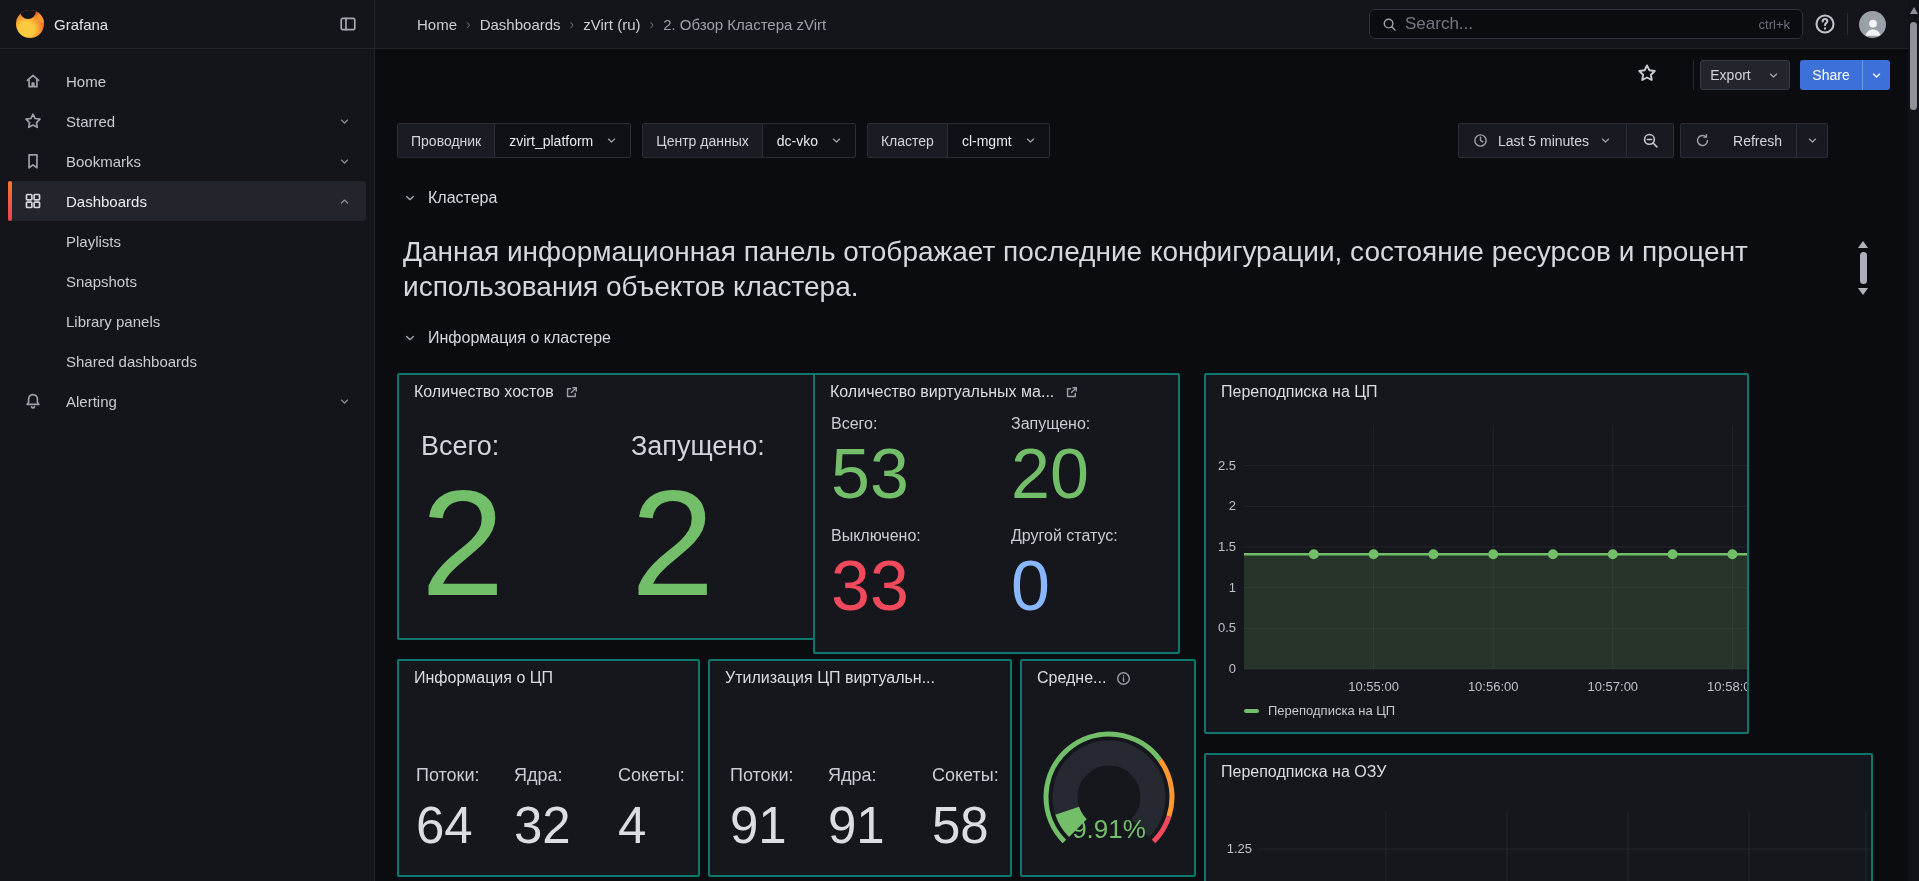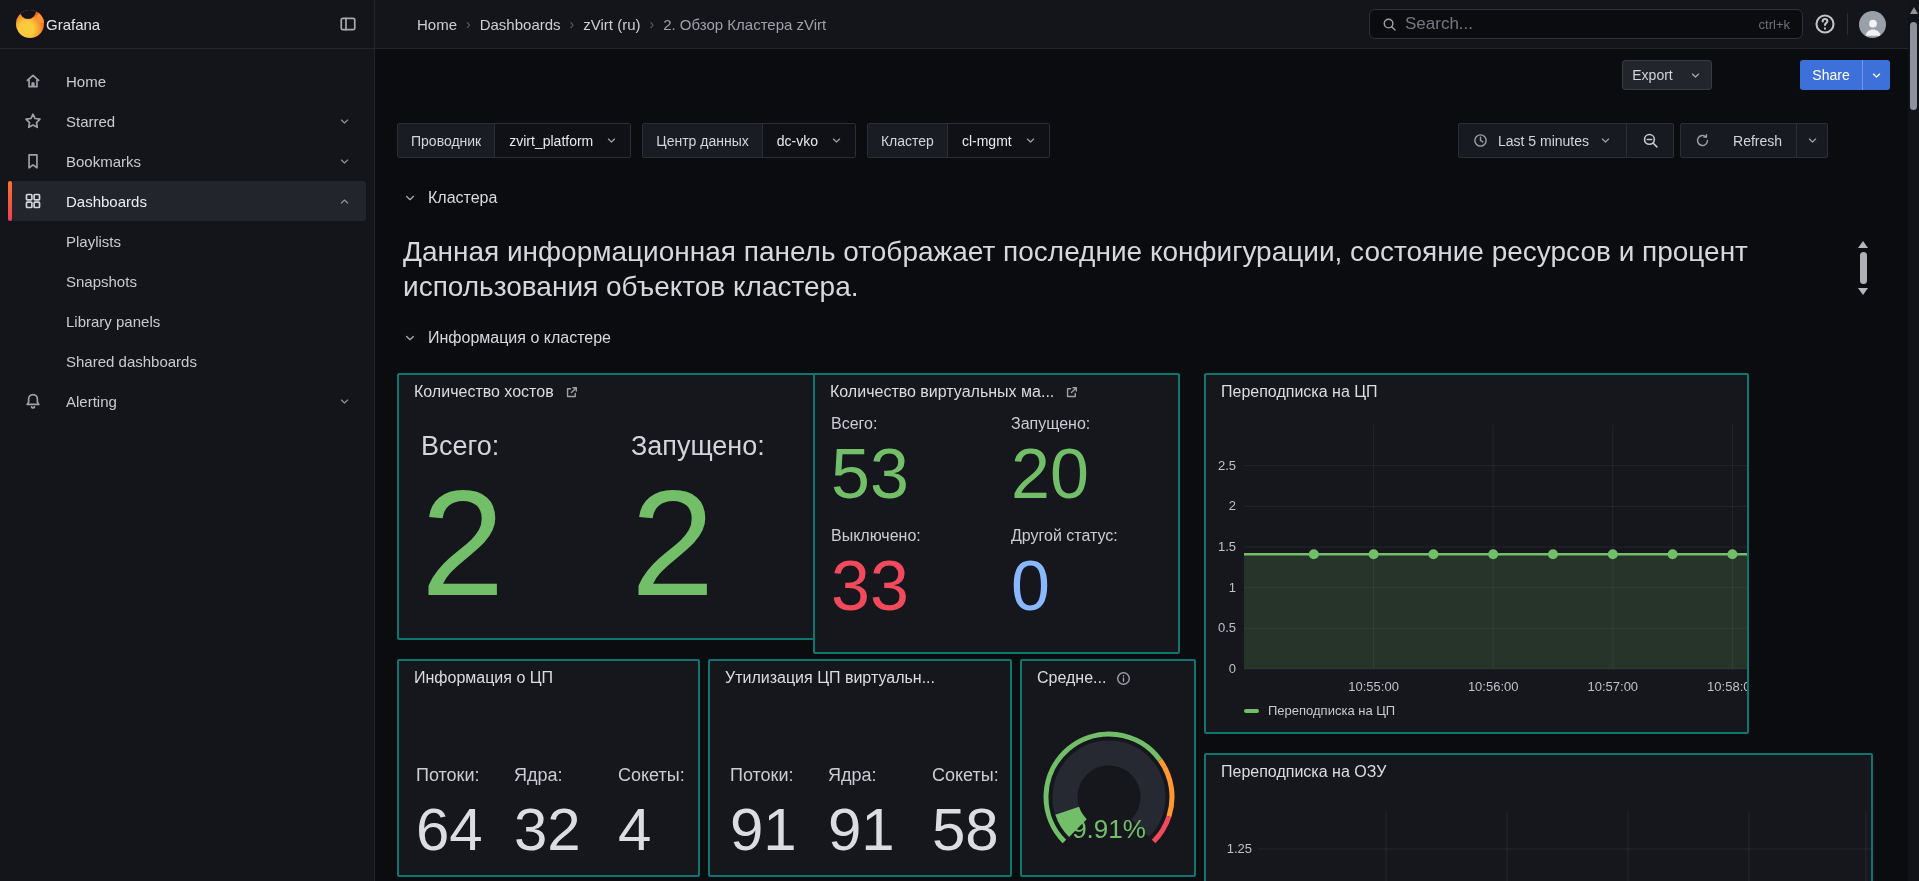--- a/index.html
+++ b/index.html
@@ -10,21 +10,21 @@
   .topnav{position:fixed;left:0;top:0;width:1919px;height:49px;background:#14151a;
     border-bottom:1px solid #23252b;z-index:6}
   .brand{position:absolute;left:0;top:0;width:375px;height:48px;display:flex;align-items:center;
     border-right:1px solid #23252b}
   .logo{margin-left:16px;width:28px;height:28px;border-radius:50%;position:relative;overflow:hidden;
     background:radial-gradient(circle at 38% 68%, #FBCB3F 0 28%, #F8972D 52%, #F05A28 74%, #E33B2E 100%);cursor:pointer}
   .logo::after{content:"";position:absolute;left:4px;top:-7px;width:16px;height:16px;border-radius:50%;
     background:#14151a}
   .logo::before{content:"";position:absolute;right:-5px;top:1px;width:12px;height:12px;border-radius:50%;
     background:#F8972D;z-index:1}
-  .brand-name{margin-left:2px;font-size:15px;font-weight:500;color:#E3E4E8}
+  .brand-name{margin-left:10px;font-size:15px;font-weight:500;color:#E3E4E8}
   .toggle{position:absolute;right:17px;top:15px;color:#A7A9B2;cursor:pointer}
   .breadcrumb{position:absolute;left:417px;top:0;height:48px;display:flex;align-items:center;gap:9px;font-size:15px}
   .crumb{color:#CDCED6;cursor:pointer}
   .crumb.current{color:#9EA0AA}
   .crumb-sep{color:#5f616a;font-size:14px}
   .nav-right{position:absolute;right:33px;top:0;height:48px;display:flex;align-items:center;gap:11px}
   .searchbox{width:434px;height:30px;background:#0b0c10;border:1px solid #2e3138;border-radius:6px;
     display:flex;align-items:center;padding:0 12px;gap:8px;cursor:text}
   .s-ico{color:#9FA1AB;display:flex}
   .search-ph{color:rgba(204,204,220,.55);font-size:17px;flex:1}
@@ -43,21 +43,21 @@
   .side-item.indent .lbl{margin-left:58px}
   .side-item .chev{position:absolute;right:15px;color:#8E9098;display:flex}
   .side-item.active{background:#23252d;color:#ECEDF0}
   .side-item.active .ico{color:#D4D6DC}
   .side-item.active::before{content:"";position:absolute;left:0;top:0;bottom:0;width:4px;border-radius:2px;
     background:linear-gradient(180deg,#F8772C,#EE4056)}
   
   .main{position:fixed;left:375px;top:49px;width:1544px;height:832px;background:#0b0c10;overflow:hidden}
   .star-btn{position:absolute;left:1262px;top:14px;color:#C9CAD2;cursor:pointer}
   .subdiv{position:absolute;left:1318px;top:11px;width:1px;height:30px;background:#26282f}
-  .btn-export{position:absolute;left:1247px;top:11px;width:90px;height:30px;background:#22252b;
+  .btn-export{position:absolute;left:1325px;top:11px;width:90px;height:30px;background:#22252b;
     border:1px solid #363a42;border-radius:3px;color:#D3D4DB;font-size:14px;display:flex;align-items:center;
     justify-content:center;gap:16px;cursor:pointer}
   .btn-export .chev{display:flex;color:#A7A9B2}
   .btn-share{position:absolute;left:1425px;top:11px;width:90px;height:30px;background:#3D71D9;border-radius:3px;
     color:#fff;font-size:14px;font-weight:500;display:flex;overflow:hidden;cursor:pointer}
   .share-main{width:62px;display:flex;align-items:center;justify-content:center}
   .share-chev{width:28px;border-left:1px solid rgba(255,255,255,.28);display:flex;align-items:center;justify-content:center}
   
   .controls{position:absolute;left:22px;top:74px;display:flex;gap:11px}
   .var-group{display:flex;height:35px;border:1px solid #2b2e36;border-radius:2px;overflow:hidden}
@@ -113,21 +113,21 @@
   .v-label{font-size:16px;color:#CBCCD4}
   .v-value{margin-top:6px;font-size:70px;font-weight:500;line-height:1}
   .mini-cell{position:absolute;top:104px}
   #cpu-info-stats .mini-cell:nth-child(1){left:17px}
   #cpu-info-stats .mini-cell:nth-child(2){left:115px}
   #cpu-info-stats .mini-cell:nth-child(3){left:219px}
   #cpu-util-stats .mini-cell:nth-child(1){left:20px}
   #cpu-util-stats .mini-cell:nth-child(2){left:118px}
   #cpu-util-stats .mini-cell:nth-child(3){left:222px}
   .m-label{font-size:18px;color:#CBCCD4}
-  .m-value{margin-top:14px;font-size:60px;font-weight:500;line-height:1}
+  .m-value{margin-top:14px;font-size:51px;font-weight:500;line-height:1}
   
   #cpu-chart-svg,#ram-chart-svg,#gauge-svg{position:absolute;left:0;top:0}
   .legend{position:absolute;left:38px;top:328px;display:flex;align-items:center;gap:9px;font-size:13px;color:#C9CAD2}
   .legend-swatch{width:15px;height:4px;border-radius:2px}
   
   .win-scroll{position:fixed;right:0;top:0;width:11px;height:881px;background:#121318;z-index:10}
   .win-arrow{position:absolute;left:1.5px;top:7px;width:0;height:0;border-left:4px solid transparent;
     border-right:4px solid transparent;border-bottom:7px solid #8F929B;cursor:pointer}
   .win-thumb{position:absolute;left:2px;top:22px;width:7px;height:88px;background:#8F929B;border-radius:4px;cursor:grab}
 </style>

